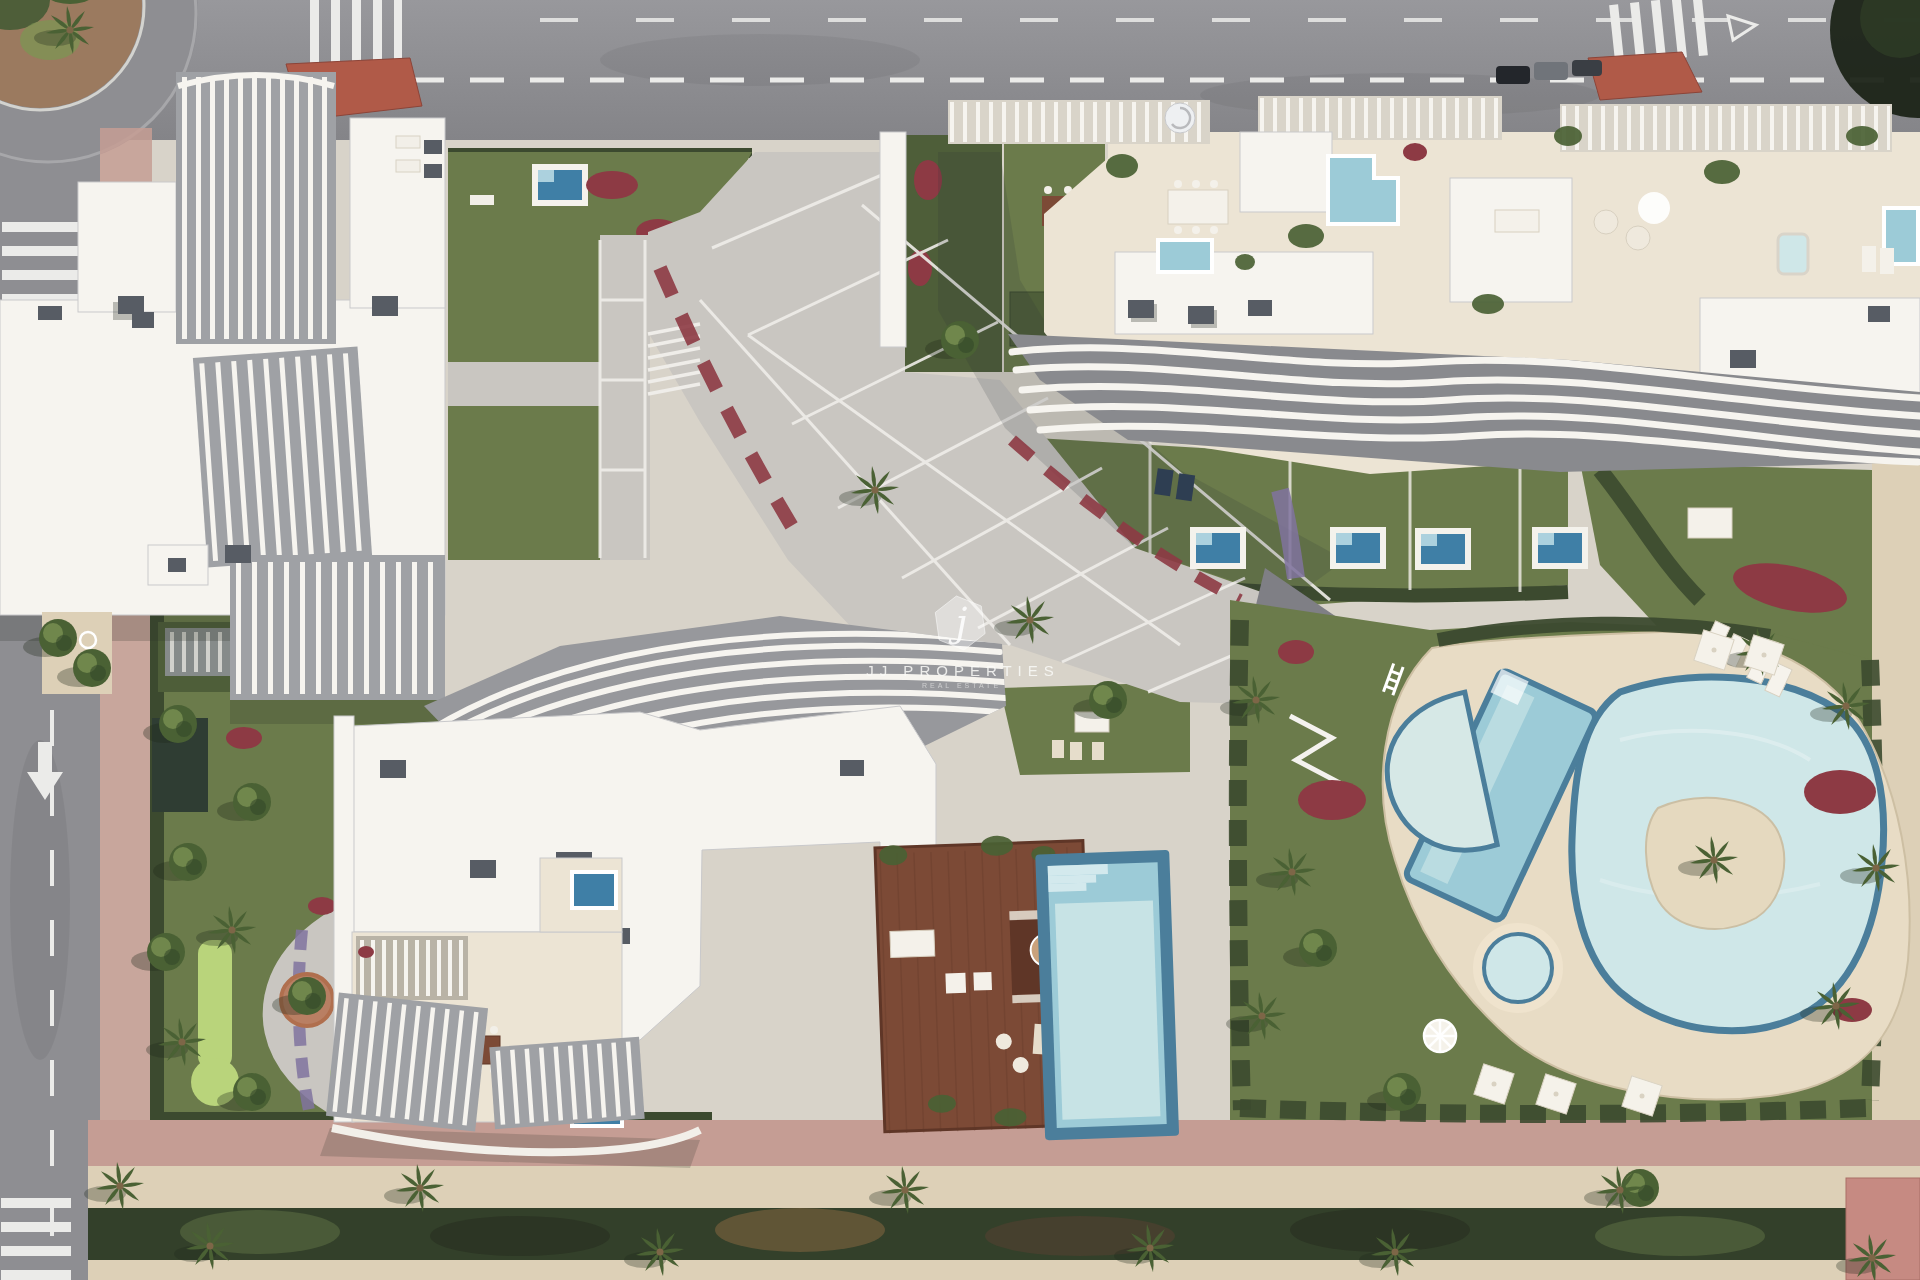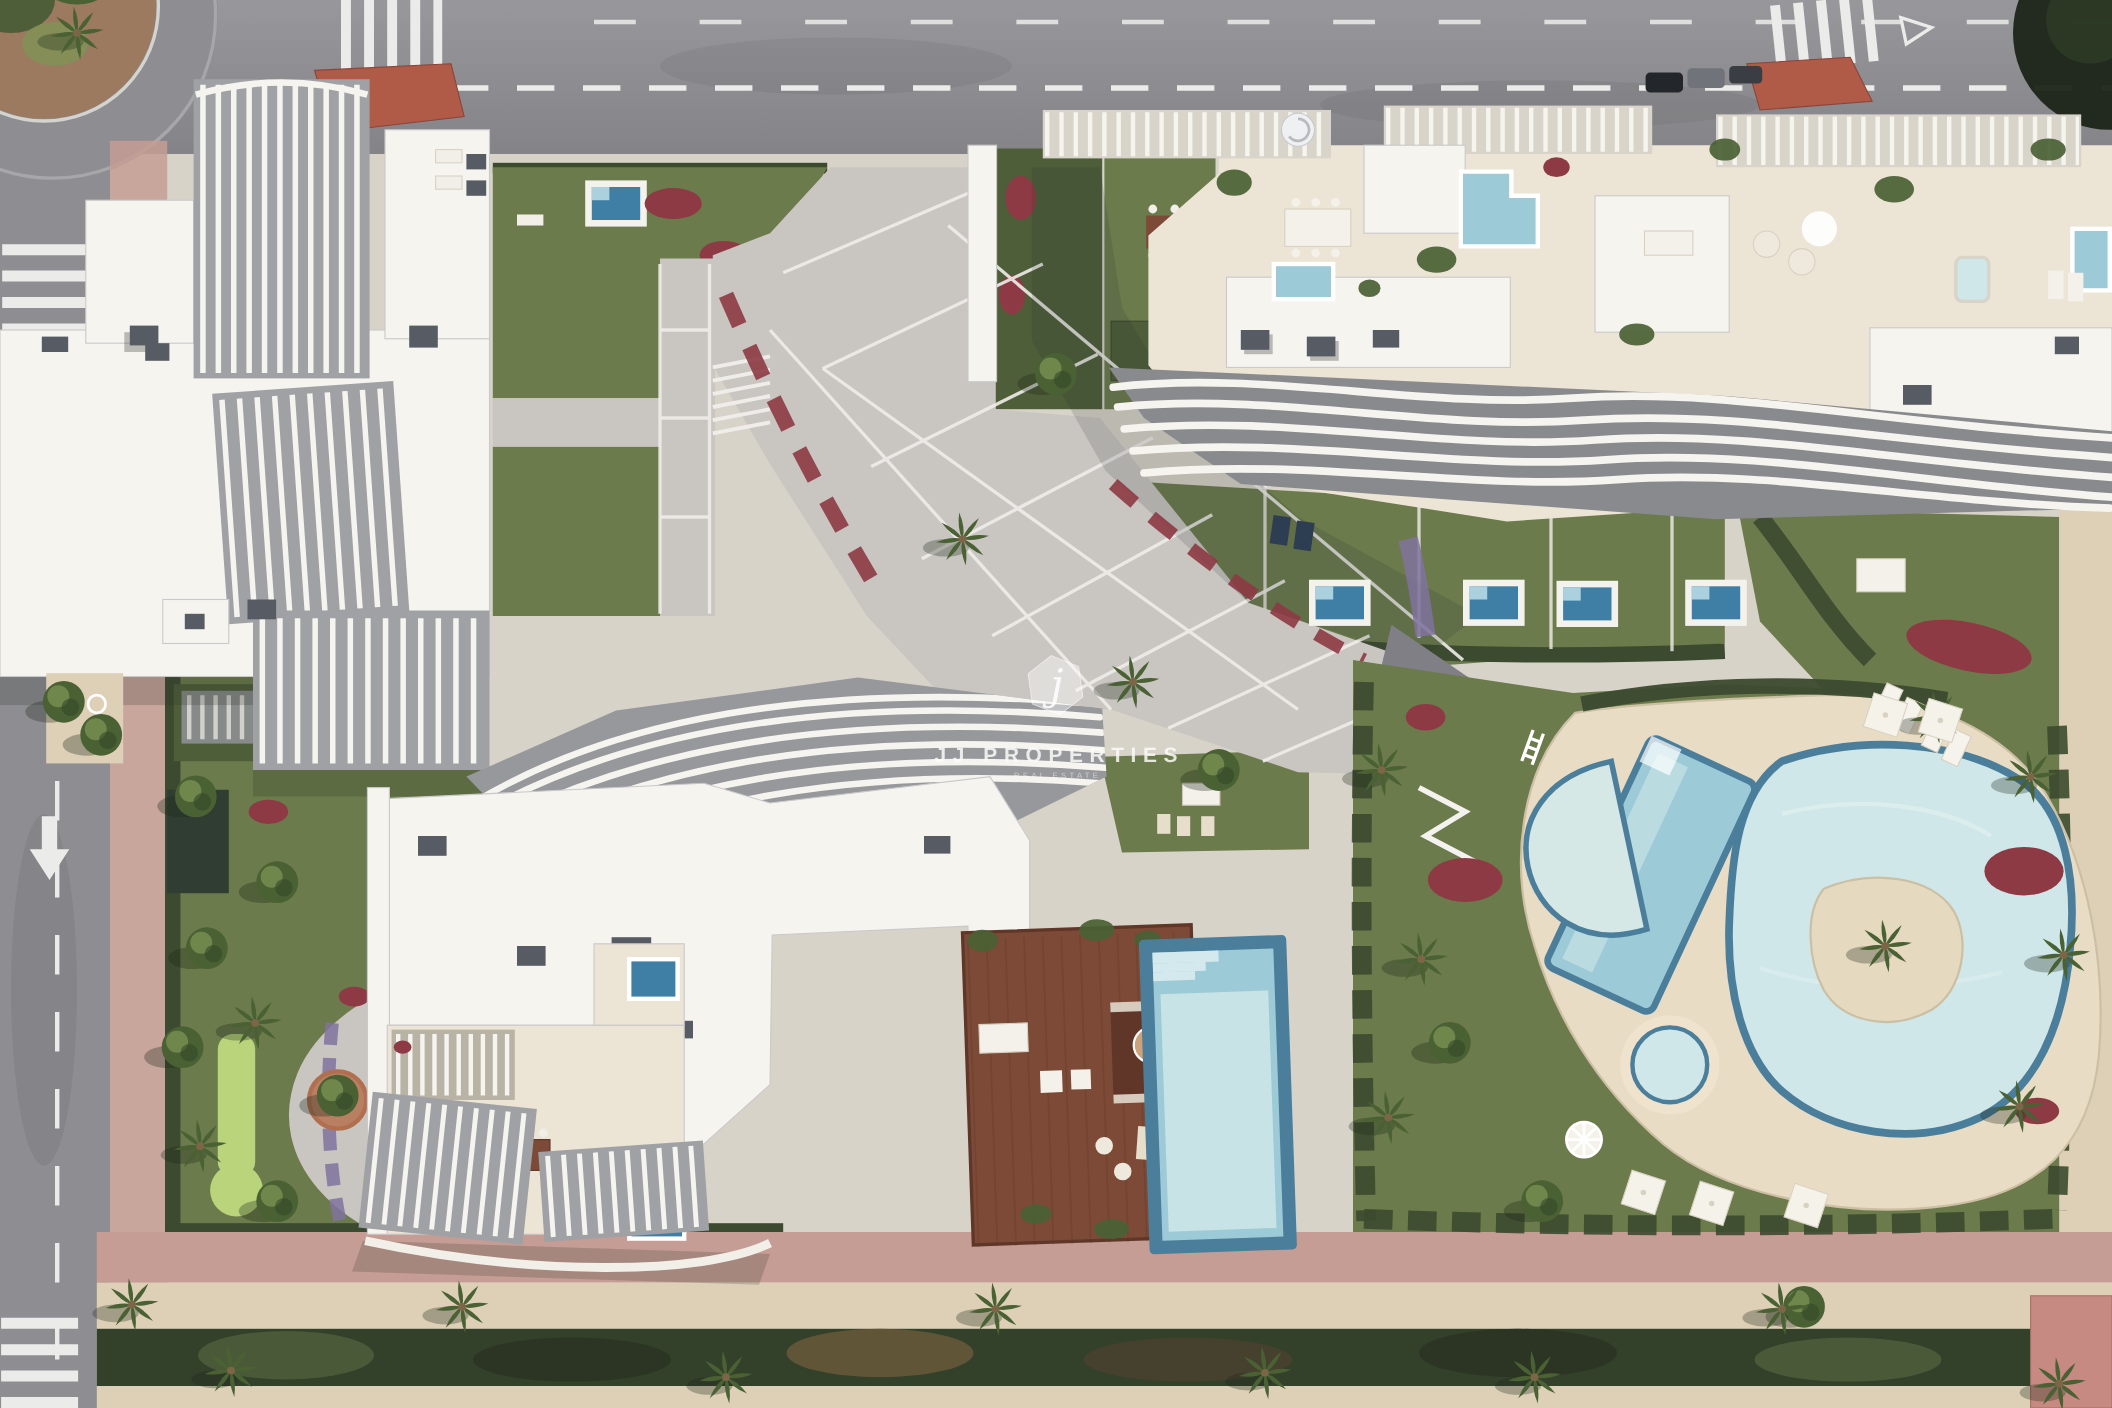--- a/index.html
+++ b/index.html
@@ -23,21 +23,21 @@
   .pinkRoof{fill:var(--pinkRoof)} .pinkWalk{fill:var(--sidewalkPink)}
   .terracotta{fill:var(--terracotta)}
 
   
   .watermark{position:absolute;left:50%;top:592px;transform:translateX(-50%);
              display:flex;flex-direction:column;align-items:center;
              pointer-events:none;user-select:none;}
   .wm-hex{width:58px;height:62px;opacity:.95;}
   .wm-j{font-family:"DejaVu Serif",serif;font-style:italic;font-size:66px;
         fill:rgba(255,255,255,.95);}
-  .wm-title{margin-top:23px;font-size:19px;font-weight:700;letter-spacing:6px;
+  .wm-title{margin-top:8px;font-size:15px;font-weight:400;letter-spacing:6px;
             color:rgba(250,250,248,.85);white-space:nowrap;text-indent:6px;}
   .wm-sub{margin-top:3px;font-size:7px;letter-spacing:3px;
           color:rgba(250,250,248,.55);white-space:nowrap;text-indent:3px;}
 </style>
 </head>
 <body>
 
 <div class="stage">
 <svg viewBox="0 0 1920 1280" width="1920" height="1280">
   <defs>

